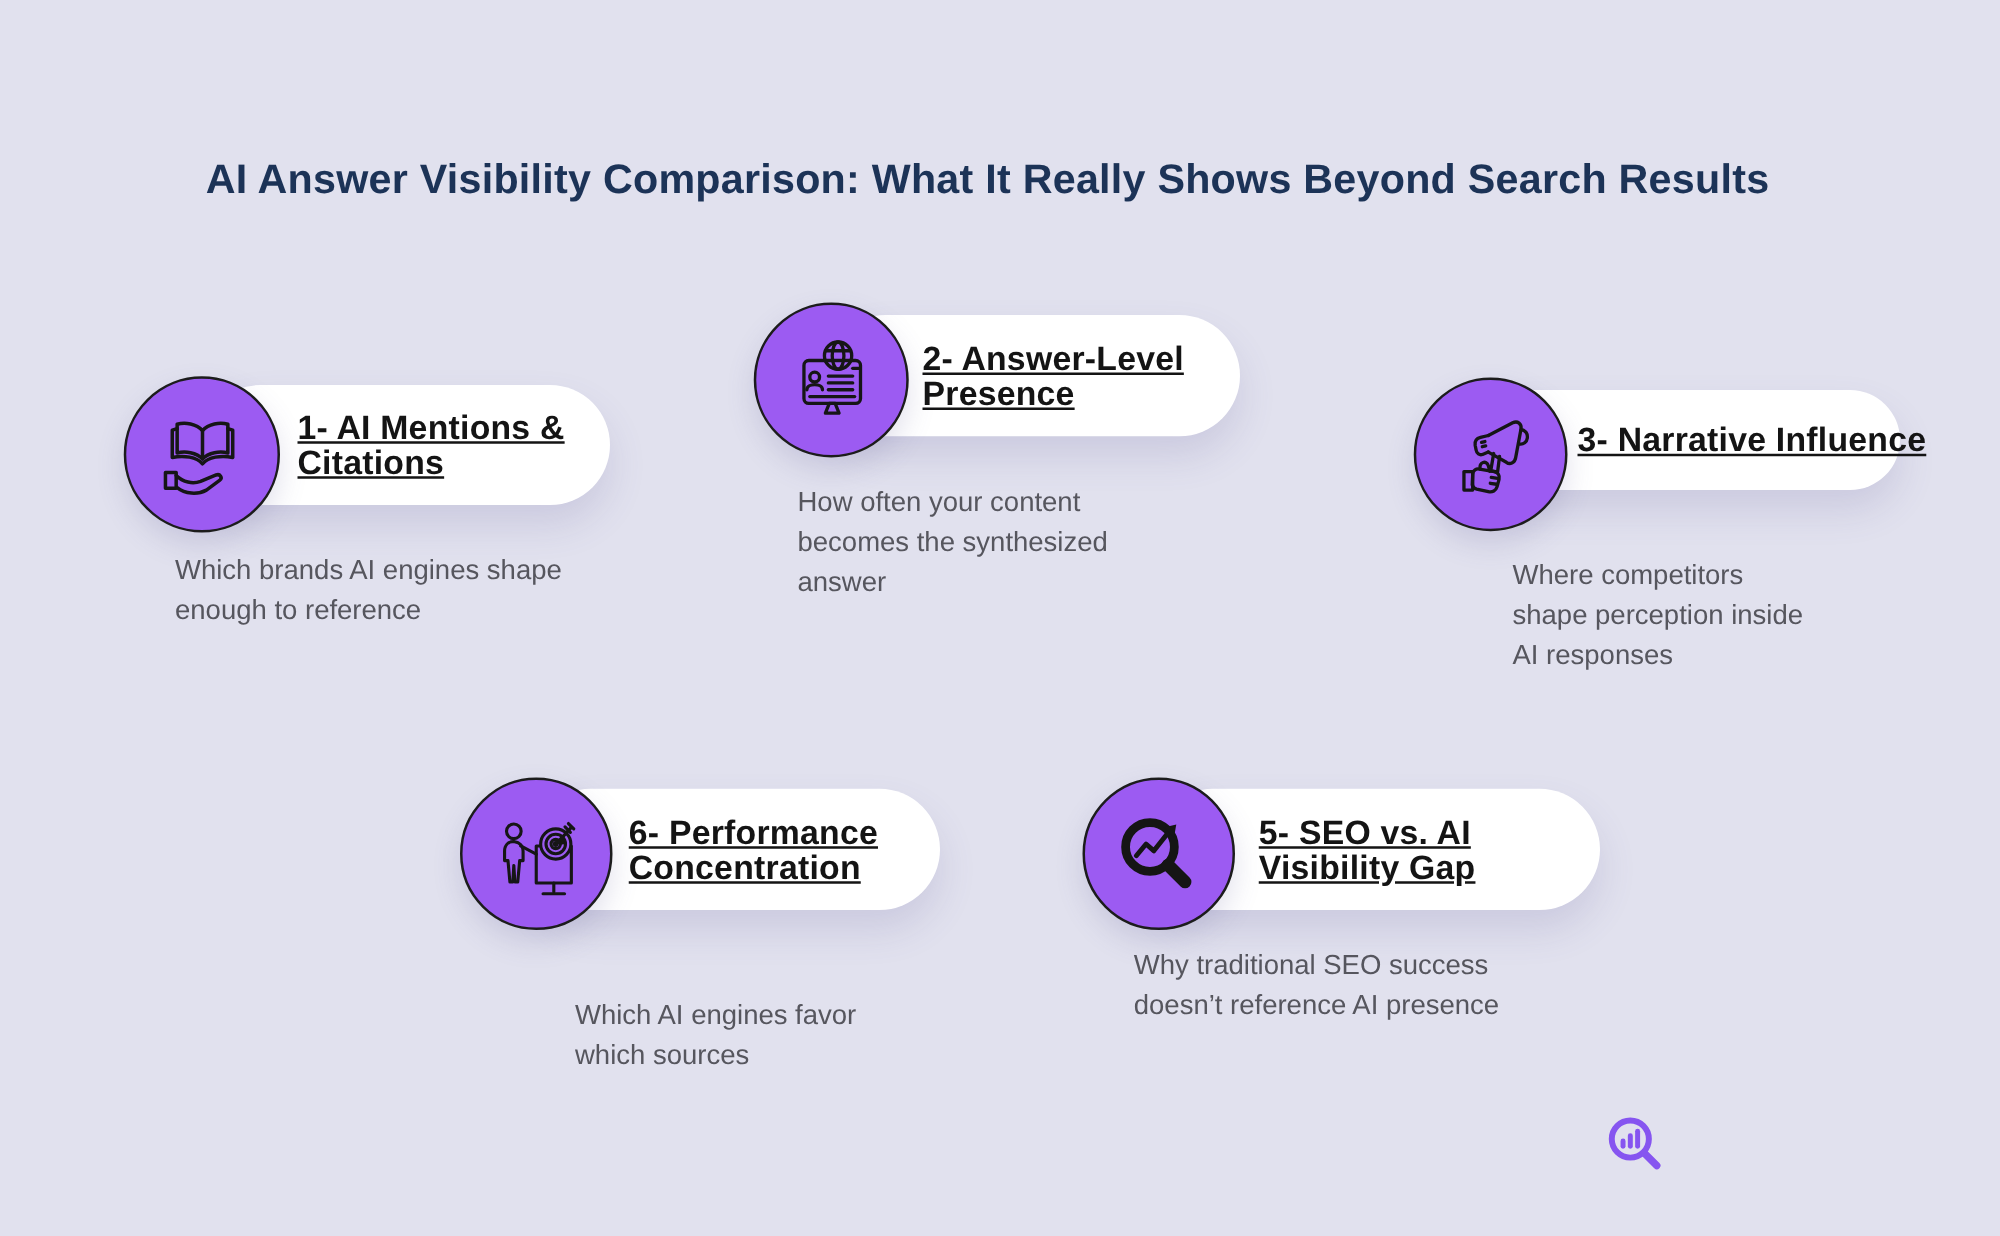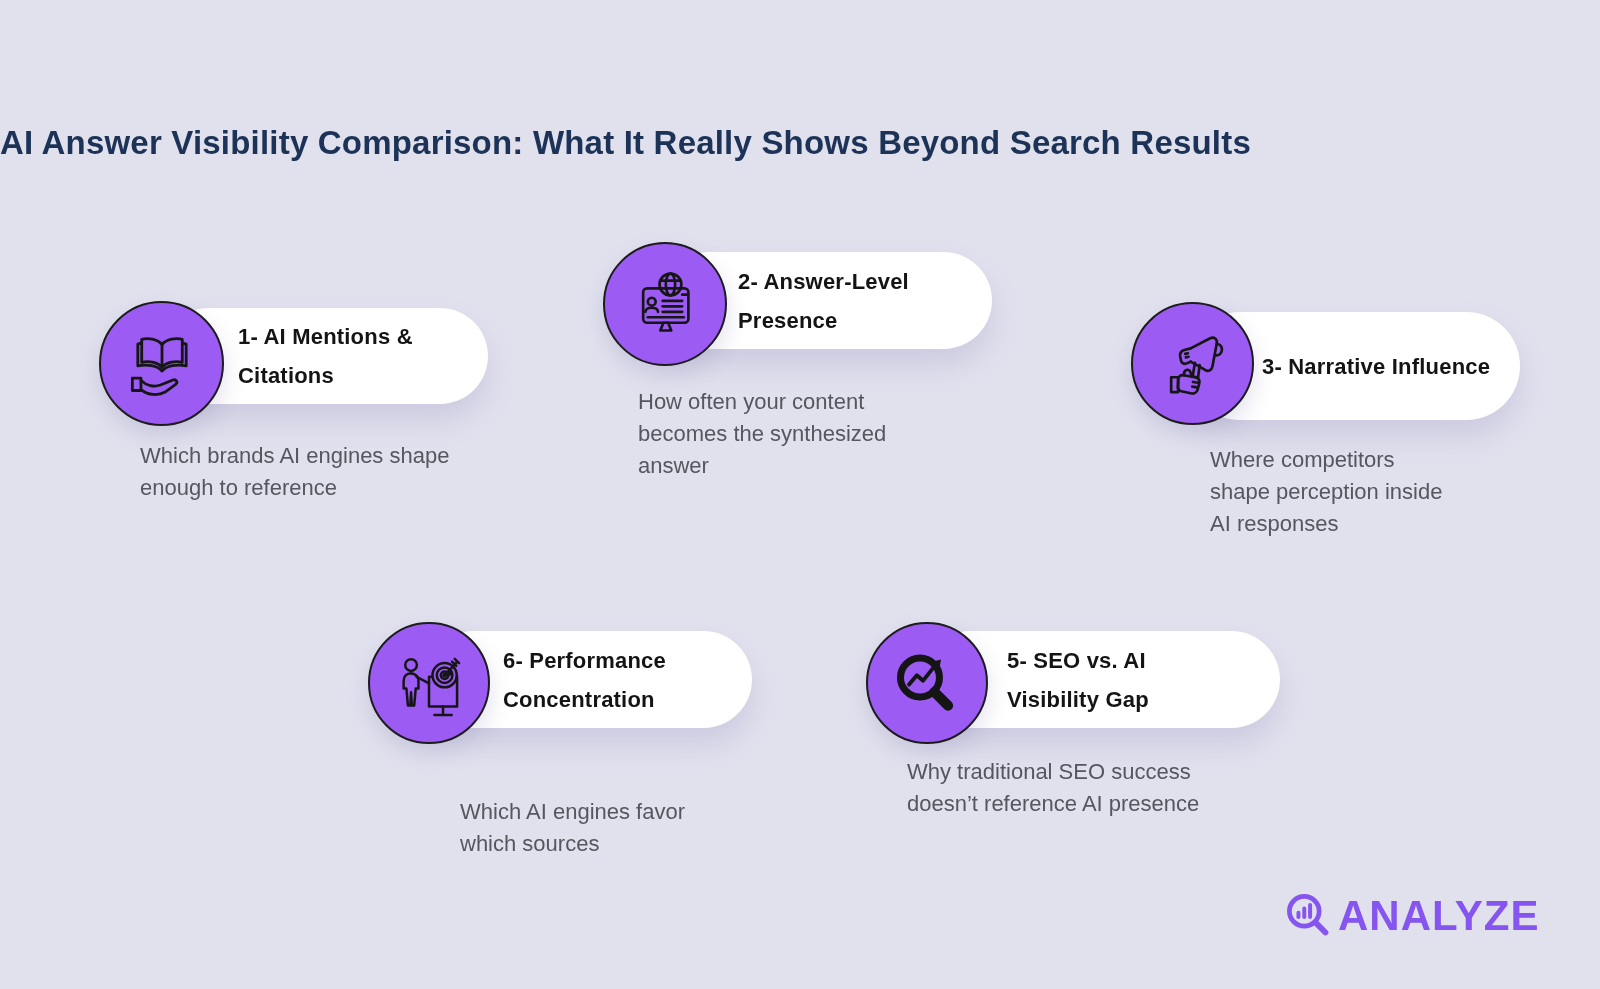--- a/index.html
+++ b/index.html
@@ -3,52 +3,52 @@
 <meta charset="utf-8">
 <style>
   html,body { margin:0; padding:0; background:#E1E1EE; }
   .canvas {
     position:relative; width:1600px; height:989px;
     background:#E1E1EE; overflow:hidden;
     font-family:"Liberation Sans", sans-serif;
   }
   .title {
     position:absolute; top:124px; left:0; width:1580px;
-    font-size:33px; font-weight:bold;
+    text-align:center; font-size:33px; font-weight:bold;
     color:#1C3357; letter-spacing:0.2px;
   }
   .circle {
     position:absolute; border-radius:50%;
     background:#9C5BF2; border:2.5px solid #1C1C1C;
     box-sizing:border-box; z-index:2;
     display:flex; align-items:center; justify-content:center;
     box-shadow:0 10px 22px rgba(96,86,150,0.18);
   }
   .pill {
     position:absolute; background:#FFFFFF; border-radius:60px;
     display:flex; align-items:center; box-sizing:border-box; z-index:1;
     box-shadow:0 16px 30px rgba(96,86,150,0.16);
   }
   .label {
-    font-weight:bold; font-size:22px; line-height:39px;
-    color:#141414; white-space:pre; letter-spacing:0.2px;
+    font-weight:bold; font-size:27px; line-height:28px;
+    color:#141414; white-space:pre; letter-spacing:0.2px;text-decoration:underline;
   }
   .desc {
     position:absolute; font-size:22px; line-height:32px;
     color:#56565E; white-space:pre;
   }
   
   .c1{left:99px;  top:301px; width:125px; height:125px}
   .p1{left:160px; top:308px; width:328px; height:96px; padding-left:78px}
   .d1{left:140px; top:440px}
   .c2{left:603px; top:242px; width:124px; height:124px}
   .p2{left:660px; top:252px; width:332px; height:97px; padding-left:78px}
   .d2{left:638px; top:386px}
   .c3{left:1131px;top:302px; width:123px; height:123px}
-  .p3{left:1186px;top:312px; width:334px; height:108px; padding-left:76px}
+  .p3{left:1186px;top:312px; width:334px; height:80px; padding-left:76px}
   .d3{left:1210px;top:444px}
   .c4{left:368px; top:622px; width:122px; height:122px}
   .p4{left:424px; top:631px; width:328px; height:97px; padding-left:79px}
   .d4{left:460px; top:796px}
   .c5{left:866px; top:622px; width:122px; height:122px}
   .p5{left:922px; top:631px; width:358px; height:97px; padding-left:85px}
   .d5{left:907px; top:756px}
   .icon { width:78px; height:78px; }
   .logo {
     position:absolute; left:1282px; top:889px;
@@ -169,16 +169,15 @@
 doesn’t reference AI presence</div>
 
   <div class="logo">
     <svg class="logo-icon" viewBox="0 0 100 100" fill="none">
       <circle cx="42" cy="42" r="28" stroke="#8655F0" stroke-width="9"></circle>
       <path d="M63.5 63.5 L82 82" stroke="#8655F0" stroke-width="11" stroke-linecap="round"></path>
       <path d="M31 53 V45" stroke="#8655F0" stroke-width="7.5" stroke-linecap="round"></path>
       <path d="M42 53 V37" stroke="#8655F0" stroke-width="7.5" stroke-linecap="round"></path>
       <path d="M53 53 V30" stroke="#8655F0" stroke-width="7.5" stroke-linecap="round"></path>
     </svg>
-    <span class="logo-text">ANALYZE</span>
   </div>
 
 </div>
 
 </body></html>

